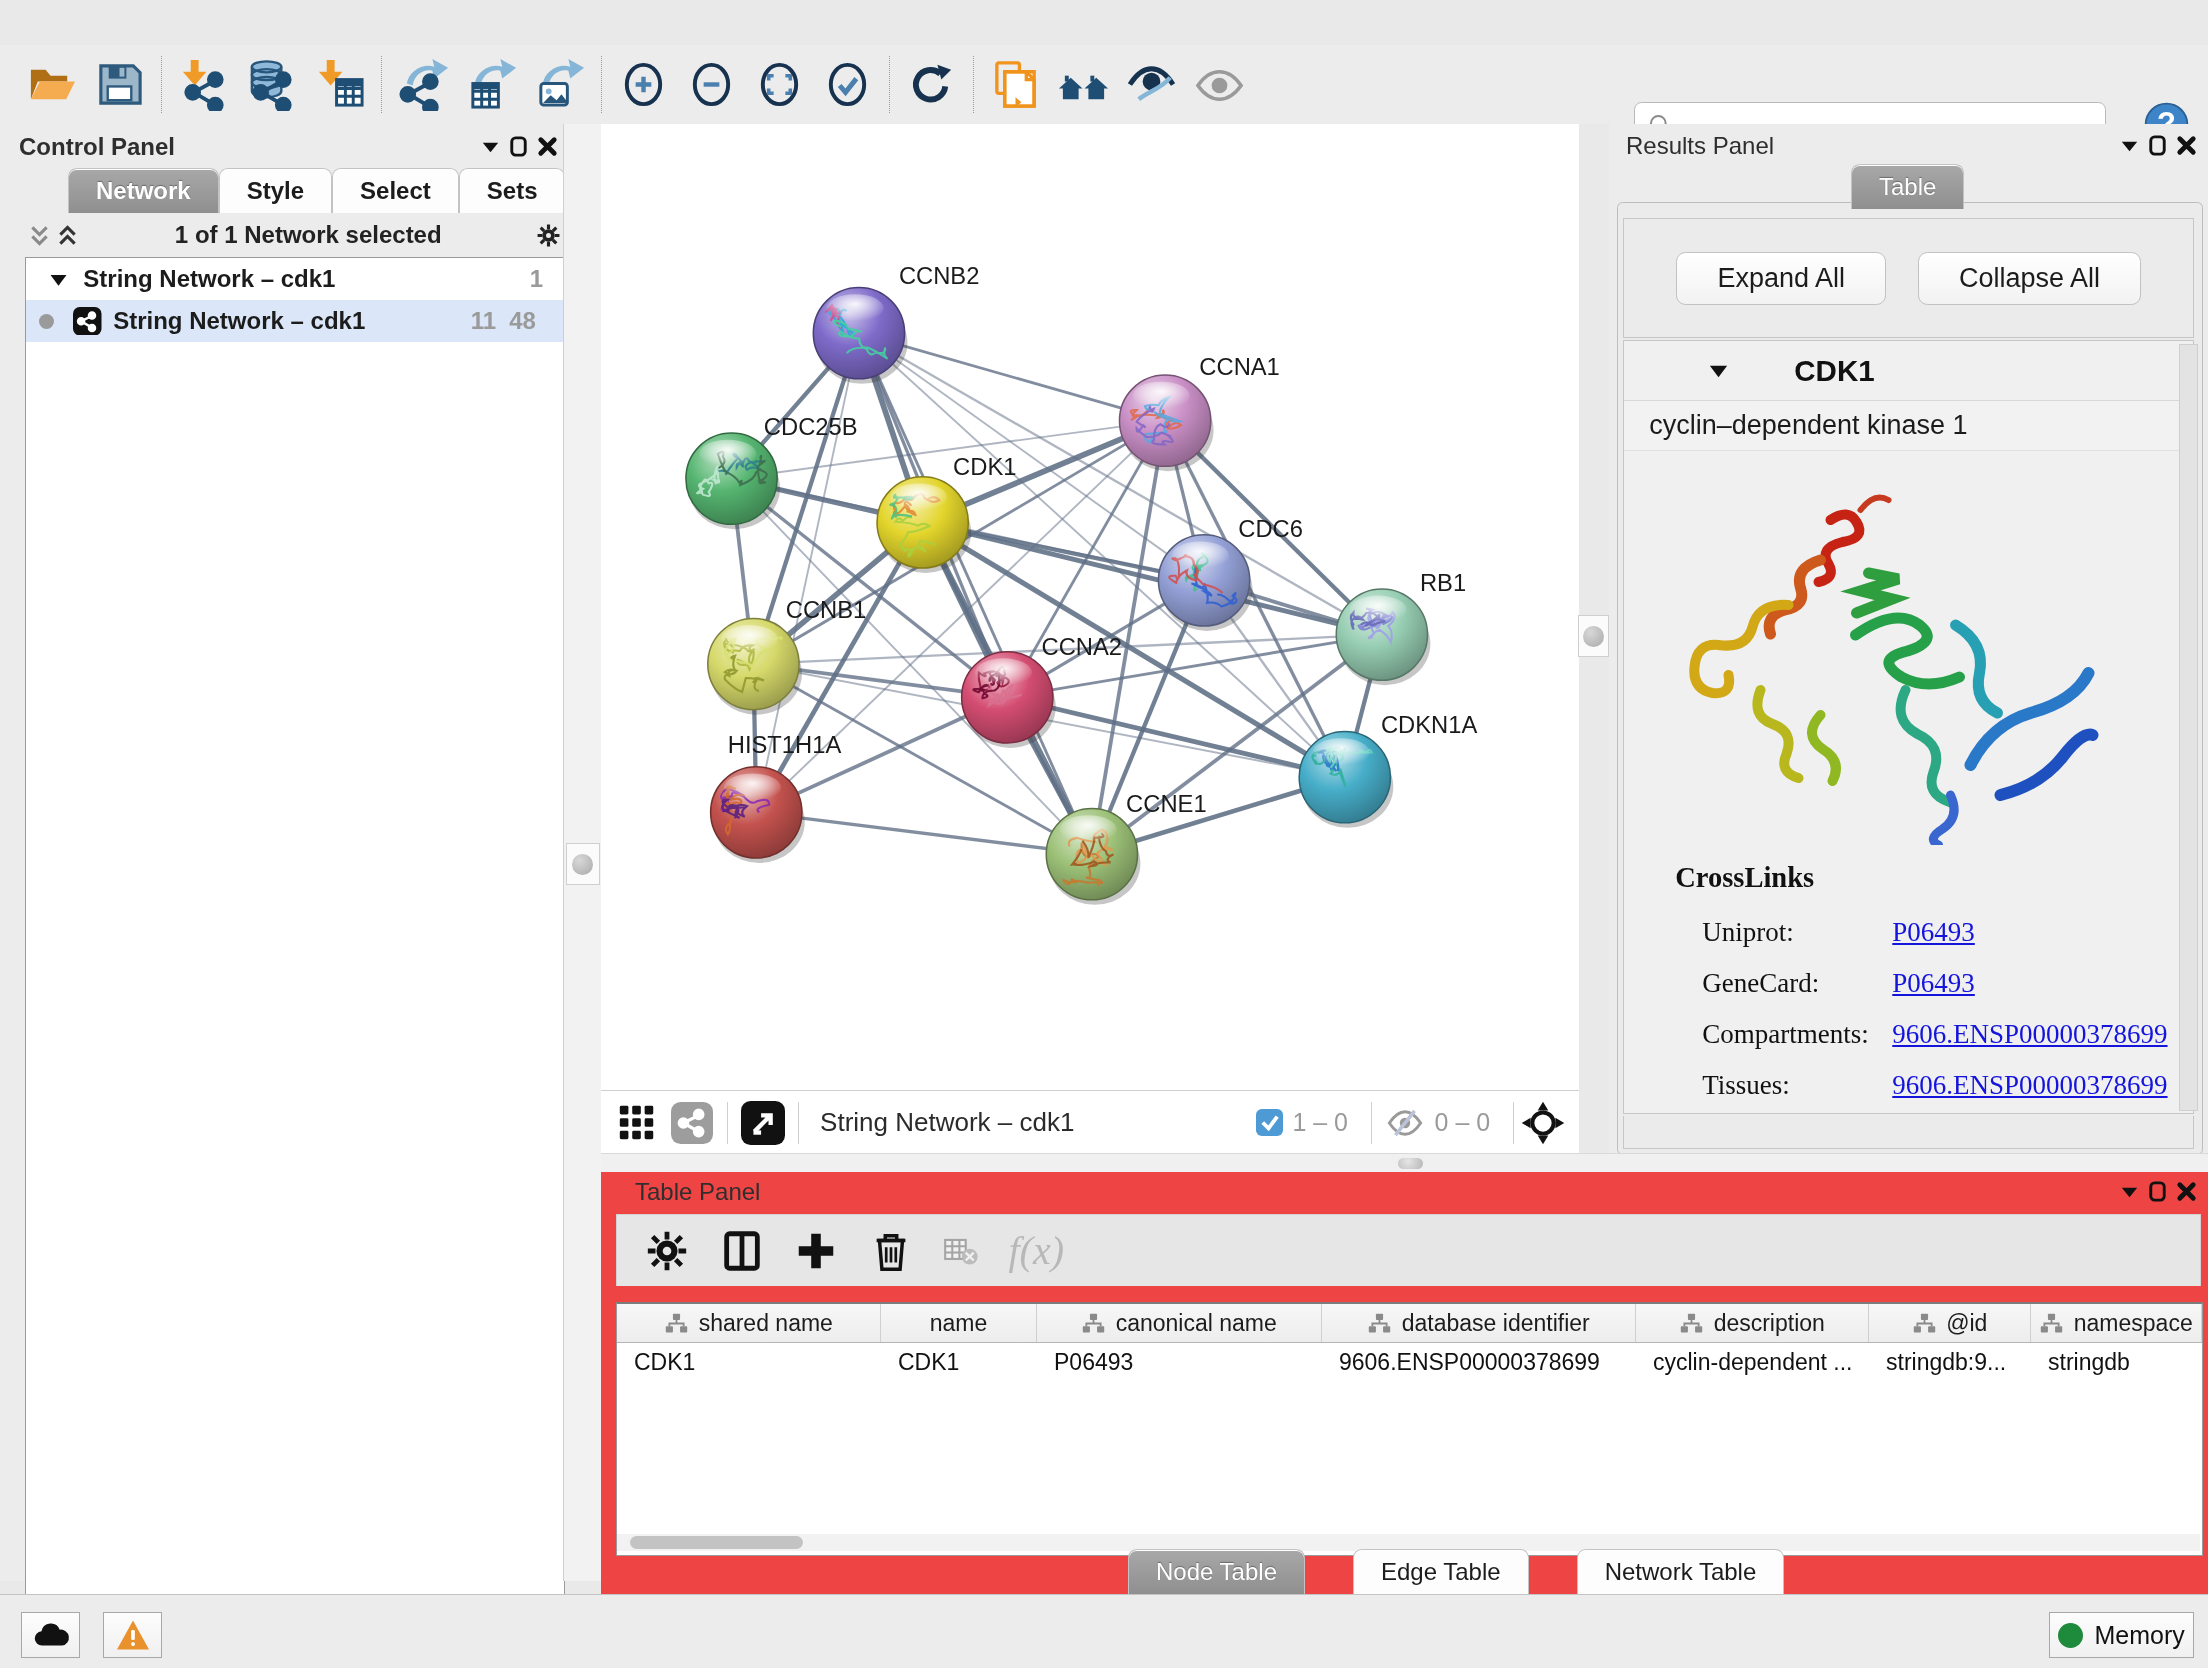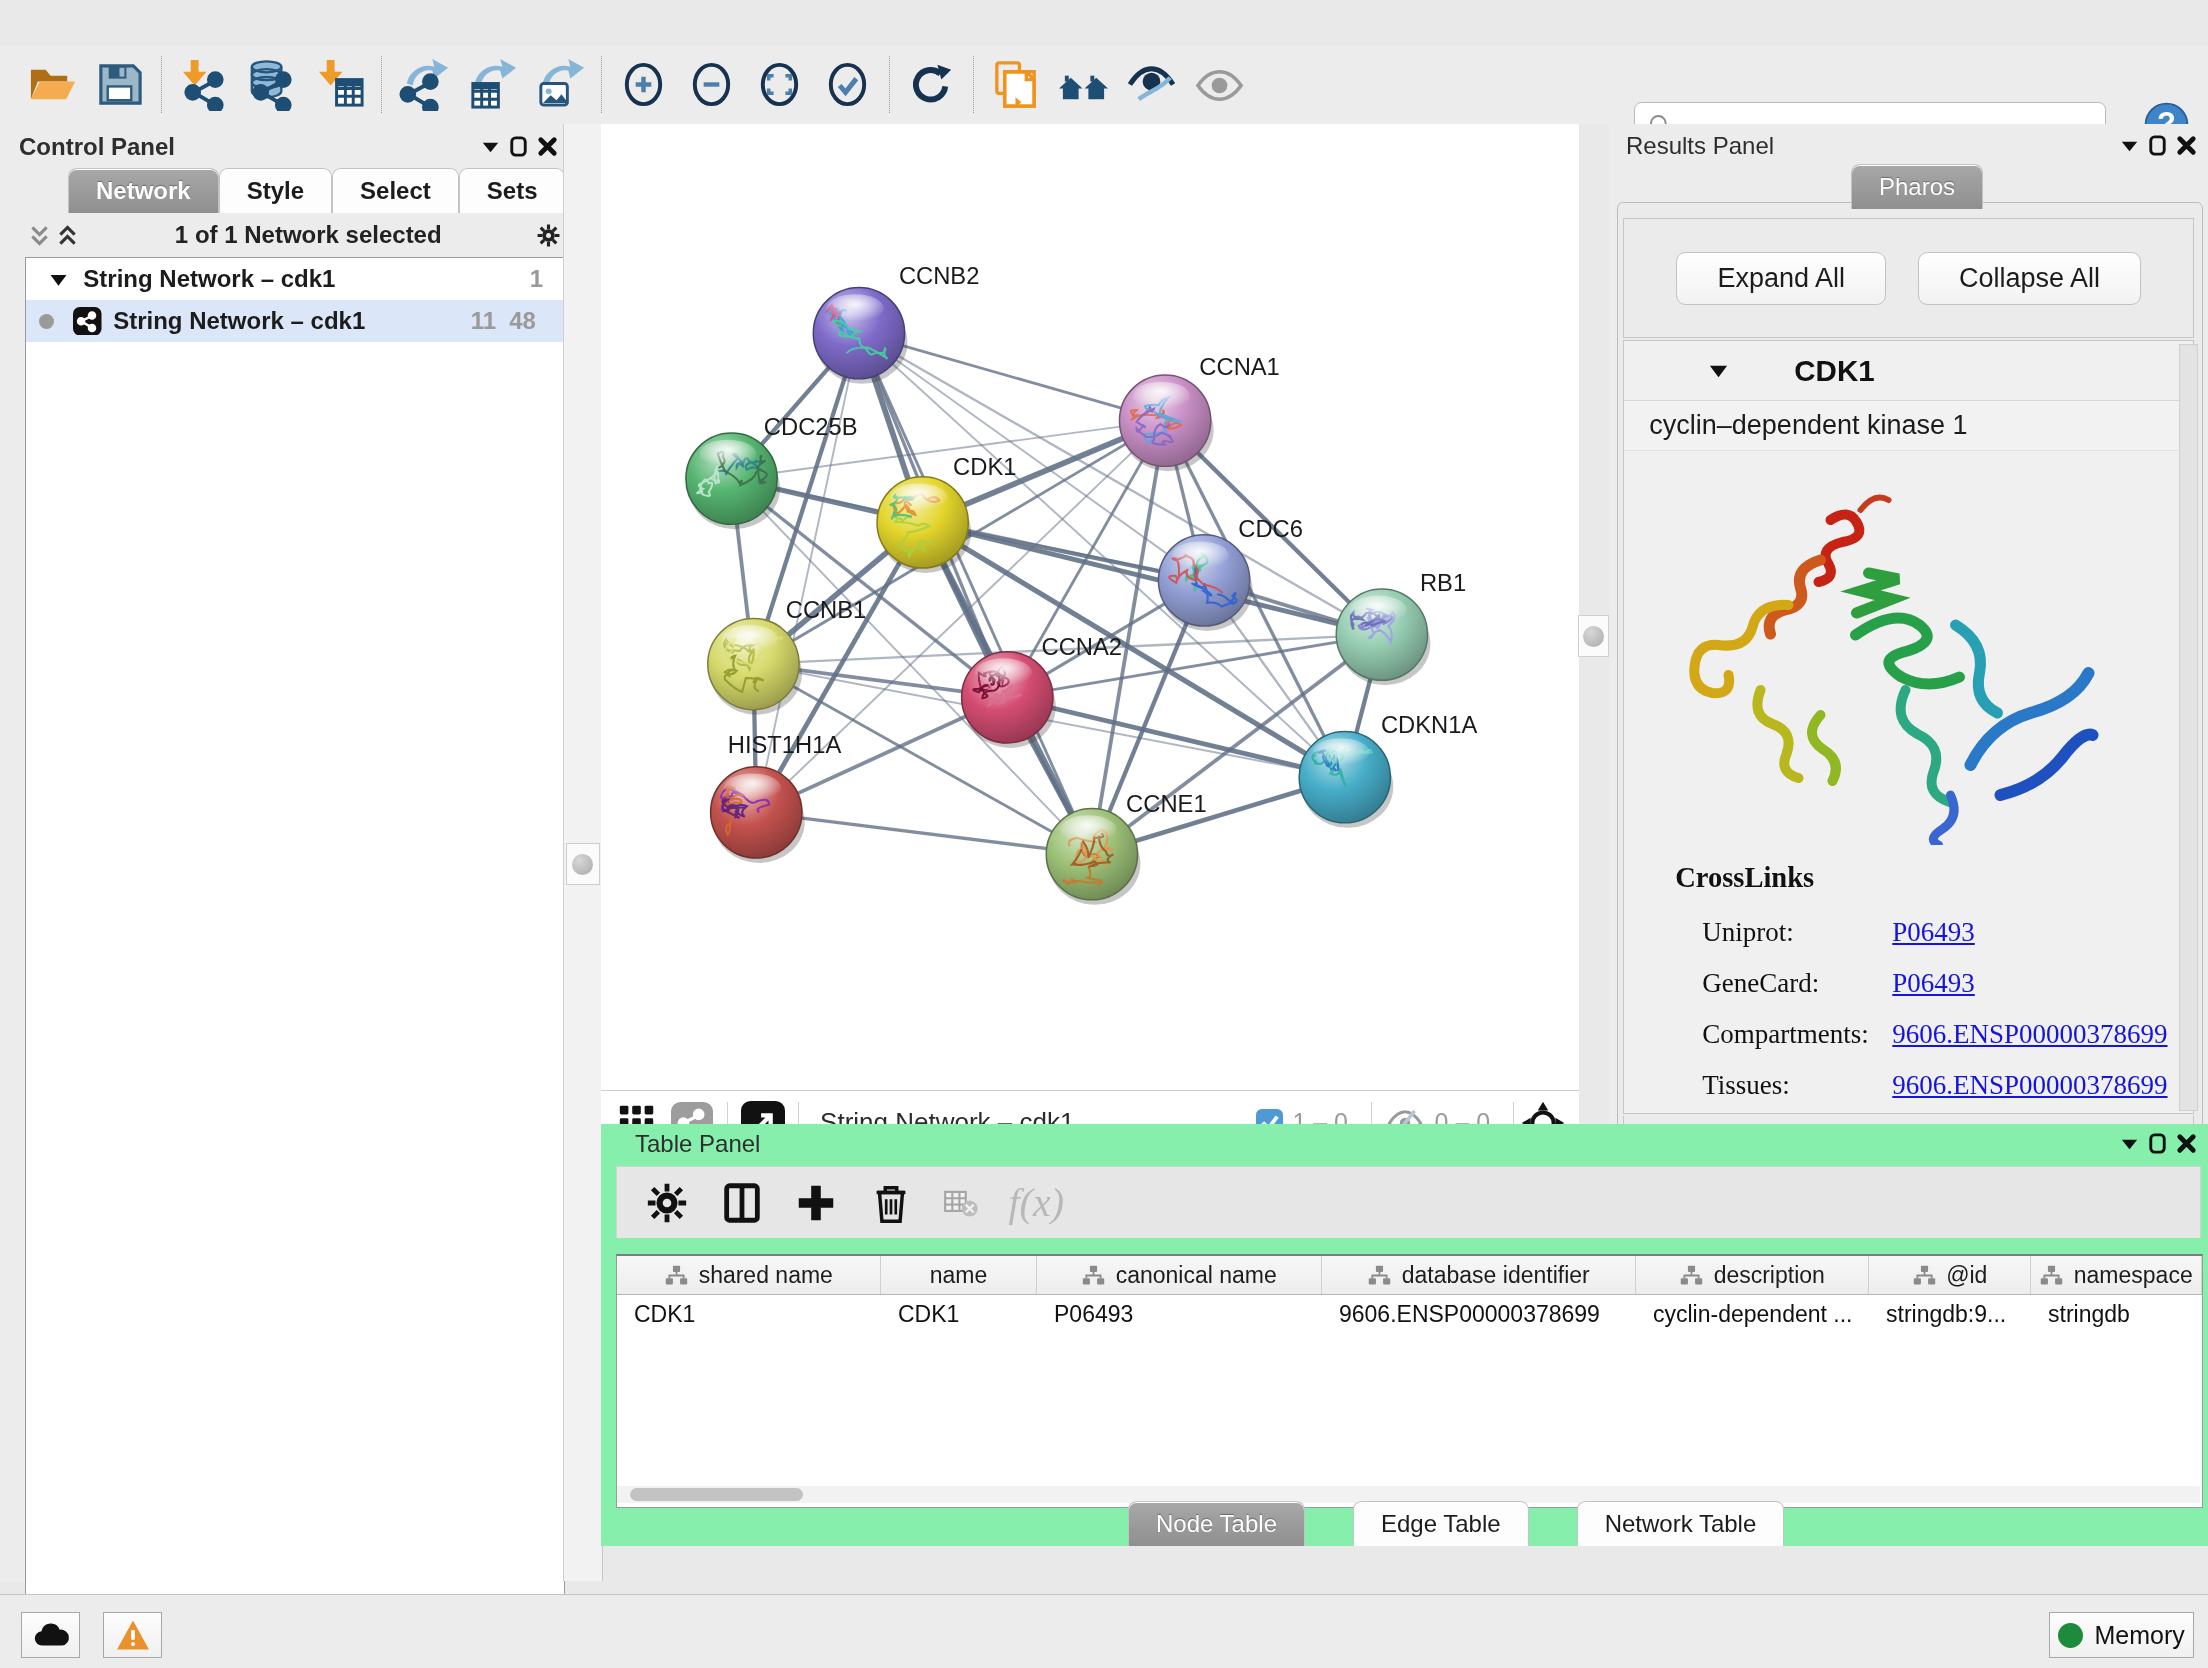--- a/index.html
+++ b/index.html
@@ -84,21 +84,21 @@
   #rp-vscroll{position:absolute;right:3.8px;top:141px;width:17px;height:765px;background:#e3e3e3;
     border:1px solid #cfcfcf;}
   #rp-bottomstrip{position:absolute;left:5.7px;top:913px;width:569px;height:32px;background:#ebebeb;
     border:1.9px solid #c6c6c6;border-top:none;}
   
   #h-splitter{left:601px;top:1153px;width:1607px;height:19px;background:#f0f0f0;
     border-top:1px solid #d9d9d9;border-bottom:1px solid #cccccc;}
   #h-dot{position:absolute;left:797px;top:3.8px;width:25px;height:11.4px;border-radius:9.5px;
     background:radial-gradient(circle at 40% 30%,#e6e6e6,#b5b5b5);}
   
-  #table-panel{left:601px;top:1124px;width:1607px;height:422px;background:#86efac;}
+  #table-panel{left:601px;top:1172px;width:1607px;height:422px;background:#ef4444;}
   #tp-head{position:absolute;left:34px;top:5.7px;right:7.6px;height:28.5px;display:flex;align-items:center;}
   #tp-toolbar{position:absolute;left:15px;top:42px;width:1585px;height:72px;background:#e6e6e6;
     border:1px solid #d2d2d2;border-bottom:none;display:flex;align-items:center;gap:28.5px;padding-left:27px;box-sizing:border-box;}
   .tp-ico{border:none;background:transparent;padding:0;cursor:pointer;display:flex;align-items:center;justify-content:center;}
   .tp-ico svg{width:46px;height:46px;}
   #fx-btn{font-family:"Liberation Serif",serif;font-style:italic;font-size:40px;color:#b8b8b8;background:none;border:none;}
   #tp-table{position:absolute;left:15px;top:114px;width:1585px;height:251px;background:#fff;
     border:1px solid #9a9a9a;border-top:2.9px solid #7c7c7c;overflow:hidden;margin-top:16px;}
   #tp-cols{display:flex;height:38px;background:linear-gradient(#f7f7f7,#ededed);border-bottom:1.9px solid #b5b5b5;}
   .col-h{display:flex;align-items:center;justify-content:center;gap:9.5px;font-size:23px;color:#1c1c1c;
@@ -740,21 +740,21 @@
         <svg viewBox="0 0 26 26">
             <rect x="6" y="4" width="14" height="18" rx="4" fill="none" stroke="#111" stroke-width="3"></rect>
           </svg>
         </button>
       <button class="win-btn">
         <svg viewBox="0 0 26 26">
             <path d="M6 6l14 14M20 6L6 20" stroke="#111" stroke-width="5" stroke-linecap="round"></path>
           </svg>
         </button>
     </div>
-    <div id="rp-tab" class="tab active">Pharos</div>
+    <div id="rp-tab" class="tab active">Table</div>
     <div id="rp-box">
       <div id="rp-expand">
         <button class="rp-btn">Expand All</button>
         <button class="rp-btn">Collapse All</button>
       </div>
       <div id="rp-entry">
         <div id="rp-entry-head">
           <svg viewBox="0 0 26 26" style="width:25px;height:25px;margin-left:82px">
             <polygon points="4,8 22,8 13,20" fill="#111"></polygon>
             </svg>

